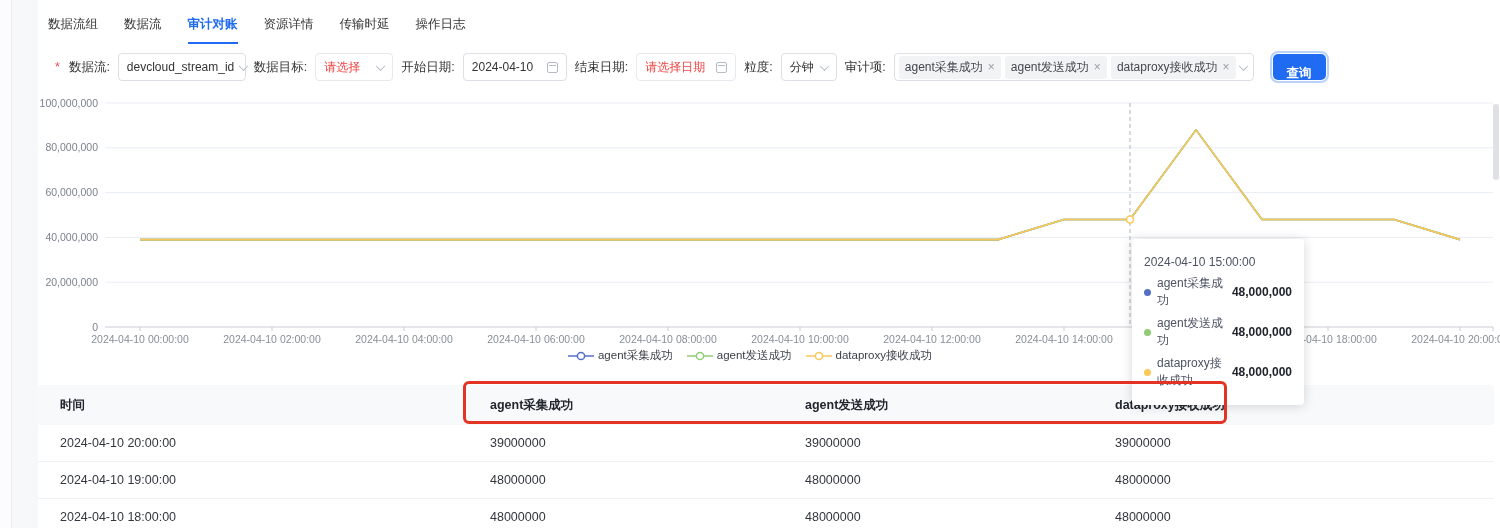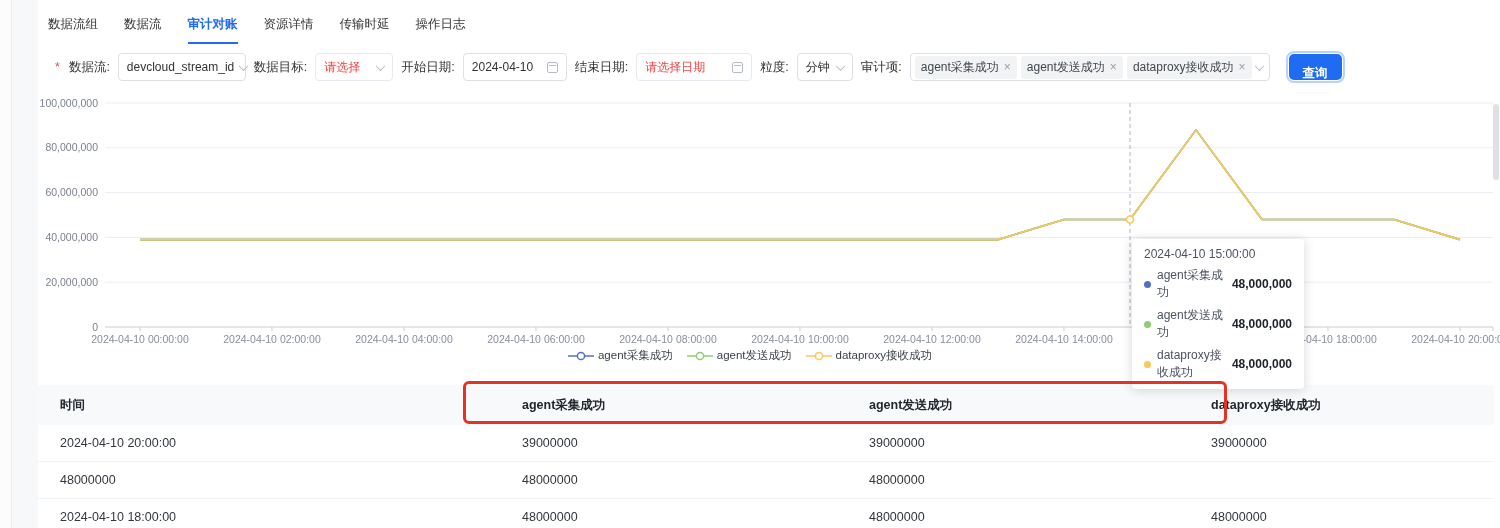--- a/index.html
+++ b/index.html
@@ -31,33 +31,33 @@
   .cal { width: 11px; height: 11px; border: 1px solid #b6bcc6; border-radius: 2px; position: relative; flex: none; }
   .cal::before { content: ""; position: absolute; left: 1px; right: 1px; top: 2px; height: 1px; background: #b6bcc6; }
   .tagbox { padding: 0 6px 0 4px; gap: 4px; }
   .tag { background: #f2f3f5; border-radius: 3px; padding: 3px 6px; font-size: 12px; color: #42464e; display: inline-flex; align-items: center; gap: 5px; }
   .tag .x { color: #9aa0a8; font-size: 12px; line-height: 1; cursor: pointer; }
   .btn-ring { border: 2px solid #b9d2fb; border-radius: 8px; padding: 1px; margin-left: 8px; }
   .btn { background: var(--accent); color: #fff; border: none; border-radius: 5px; height: 26px; padding: 11px 14px; font-size: 12.5px; font-weight: 600; cursor: pointer; font-family: "Liberation Sans", sans-serif; }
 
   
   #chart { position: absolute; left: 0; top: 95px; z-index: 1; }
-  .tooltip { position: absolute; left: 1132px; top: 239px; width: 172px; background: #fff; border-radius: 4px; box-shadow: 0 1px 12px rgba(0,0,0,.16); padding: 8px 12px; font-size: 12px; z-index: 5; }
+  .tooltip { position: absolute; left: 1132px; top: 239px; width: 172px; background: #fff; border-radius: 4px; box-shadow: 0 1px 12px rgba(0,0,0,.16); padding: 16px 12px; font-size: 12px; z-index: 5; }
   .tt-title { color: #4b5262; margin-bottom: 4px; }
   .tt-row { display: flex; align-items: center; gap: 6px; margin-top: 6px; }
   .tt-dot { width: 7px; height: 7px; border-radius: 50%; flex: none; }
   .tt-name { color: #4b5262; flex: 1; }
   .tt-val { font-weight: 700; color: #20242c; }
 
   .legend { position: absolute; top: 348px; left: 0; width: 100%; display: flex; justify-content: center; align-items: center; gap: 14px; z-index: 2; }
   .lg-item { display: inline-flex; align-items: center; gap: 4px; font-size: 11.5px; color: #3a3f47; cursor: pointer; }
 
   
   .table { position: absolute; left: 38px; right: 6px; top: 385px; z-index: 2; }
-  .thead, .trow { display: grid; grid-template-columns: 452px 315px 310px 1fr; align-items: center; gap: 32px; }
+  .thead, .trow { display: grid; grid-template-columns: 452px 315px 310px 1fr; align-items: center; }
   .thead { background: #f8f9fa; border-radius: 3px; height: 40px; font-weight: 700; font-size: 12.5px; color: #22262e; }
   .trow { height: 37px; font-size: 12.5px; color: #33373d; border-bottom: 1px solid #f1f2f4; }
   .thead > div:first-child, .trow > div:first-child { padding-left: 22px; }
 
   .red-box { position: absolute; left: 463px; top: 381px; width: 764px; height: 43px; border: 3px solid #e23324; border-radius: 6px; z-index: 6; pointer-events: none; }
   .scroll-thumb { position: absolute; right: 1px; top: 104px; width: 6px; height: 76px; background: #dfe1e5; border-radius: 3px; z-index: 7; }
 </style>
 </head>
 <body>
 
@@ -88,21 +88,21 @@
       <span class="chev"></span>
     </div>
 
     <span class="flabel">开始日期:</span>
     <div class="ctrl" style="width:104px">
       <span style="flex:1">2024-04-10</span>
       <span class="cal"></span>
     </div>
 
     <span class="flabel">结束日期:</span>
-    <div class="ctrl dim" style="width:116px">
+    <div class="ctrl dim" style="width:100px">
       <span class="ph" style="flex:1">请选择日期</span>
       <span class="cal"></span>
     </div>
 
     <span class="flabel">粒度:</span>
     <div class="ctrl" style="width:56px">
       <span style="flex:1">分钟</span>
       <span class="chev"></span>
     </div>
 
@@ -224,20 +224,21 @@
         <div>dataproxy接收成功</div>
       </div>
     <div id="tbody">
         <div class="trow">
           <div>2024-04-10 20:00:00</div>
           <div>39000000</div>
           <div>39000000</div>
           <div>39000000</div>
         </div>
         <div class="trow">
+          <div>2024-04-10 19:00:00</div>
           <div>48000000</div>
           <div>48000000</div>
           <div>48000000</div>
         </div>
         <div class="trow">
           <div>2024-04-10 18:00:00</div>
           <div>48000000</div>
           <div>48000000</div>
           <div>48000000</div>
         </div>

